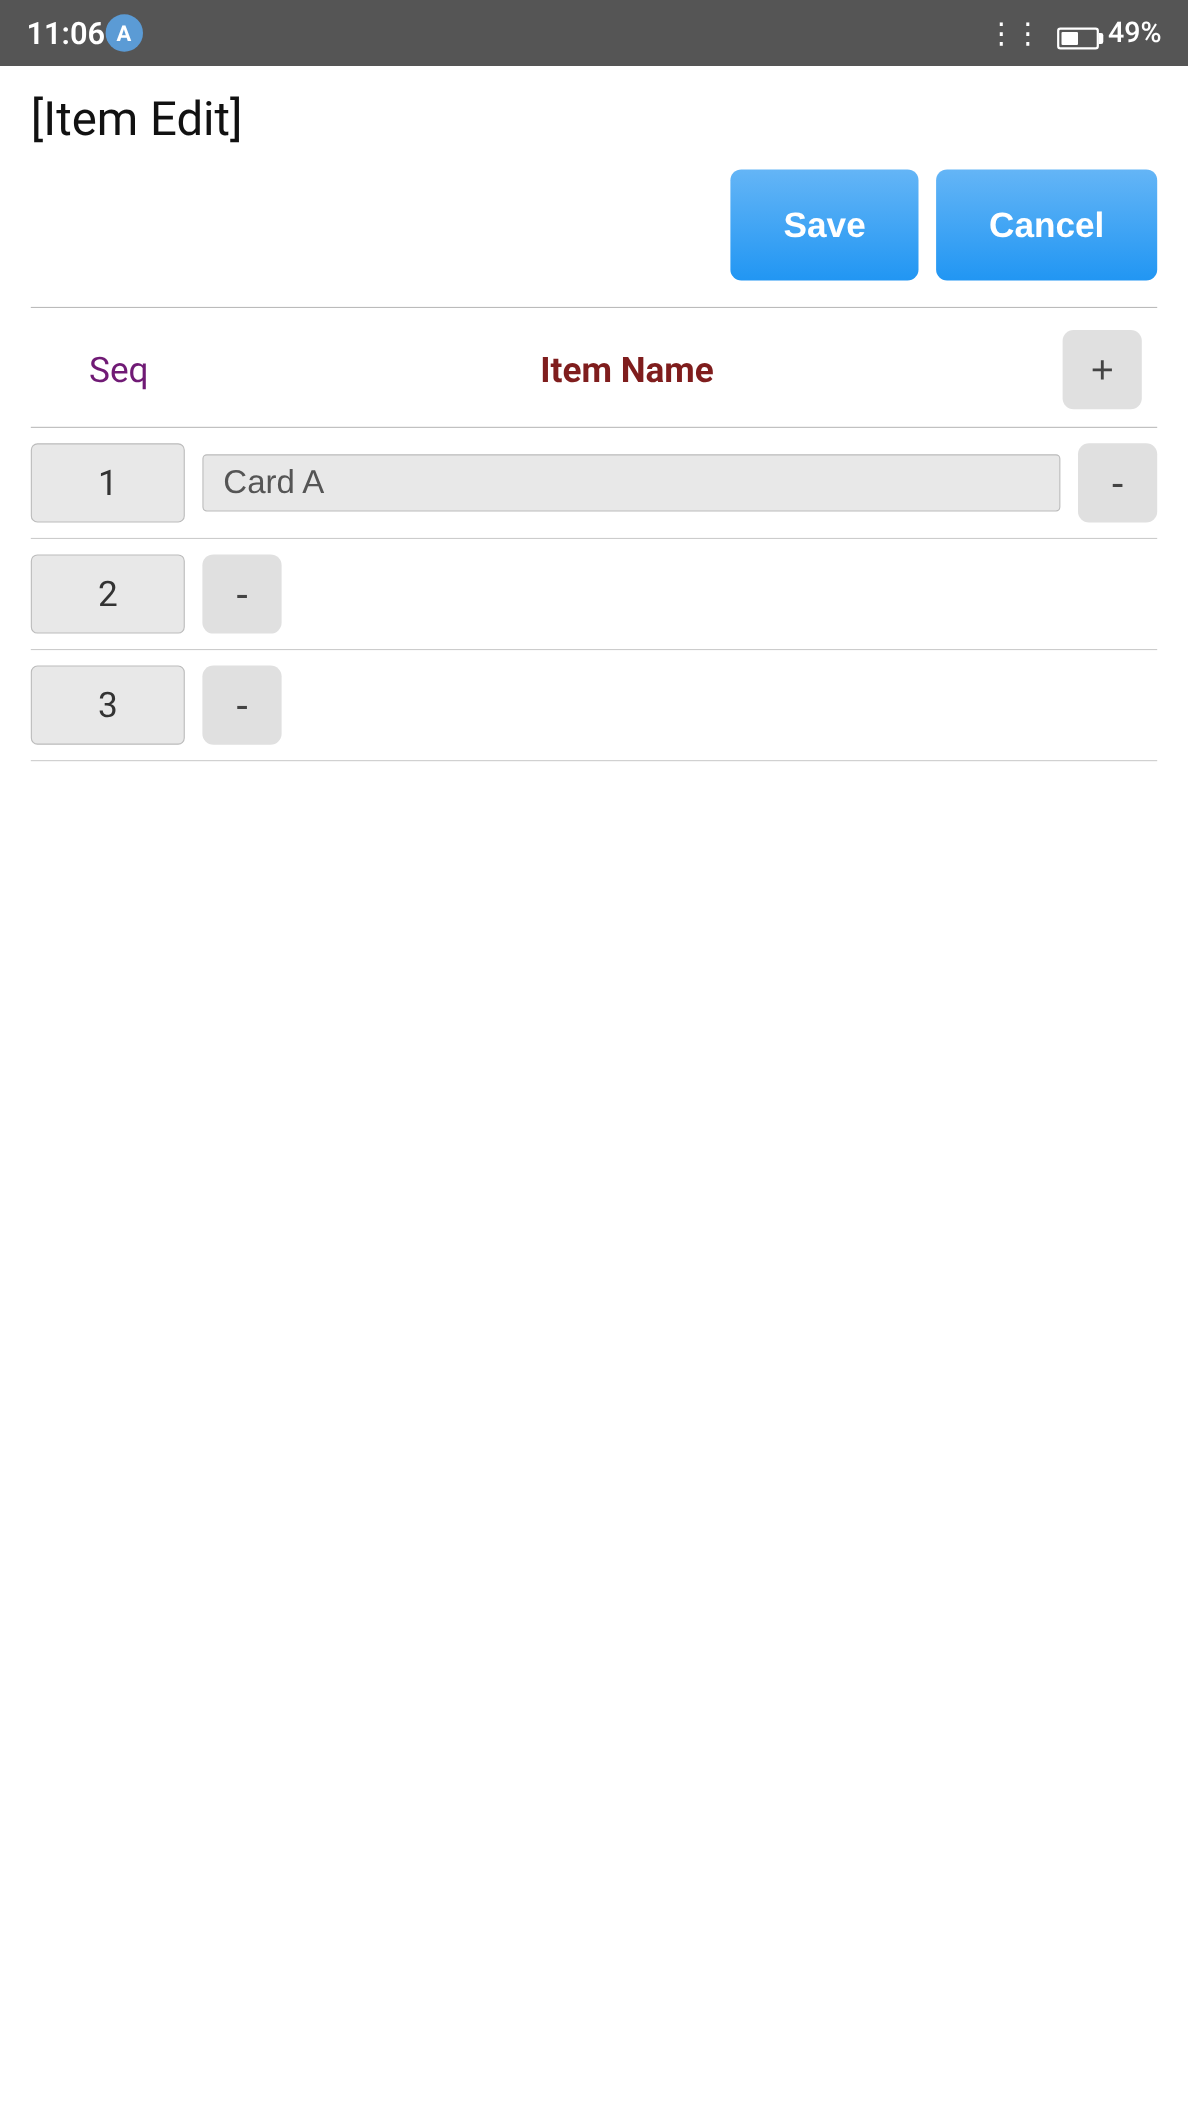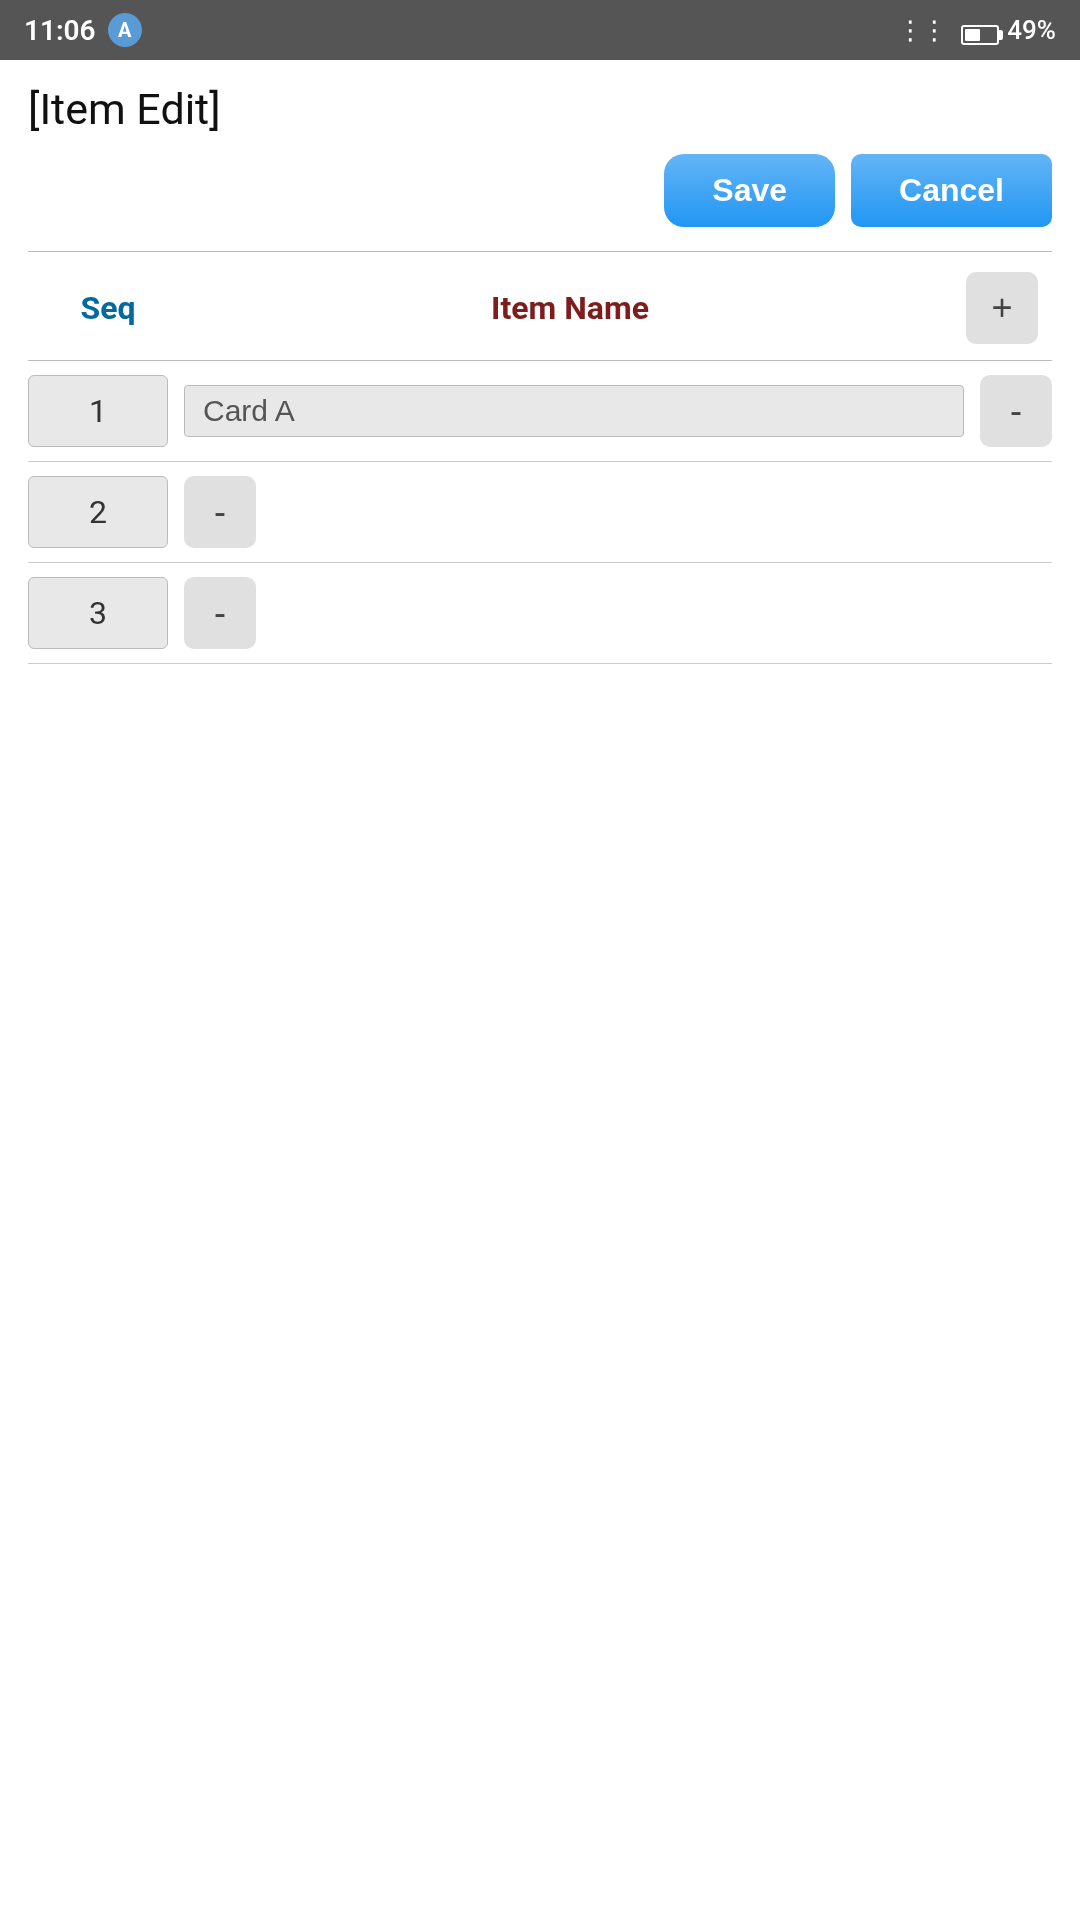--- a/index.html
+++ b/index.html
@@ -28,21 +28,20 @@
       justify-content: space-between;
       padding: 0 24px;
       color: #ffffff;
       font-size: 26px;
       font-weight: 500;
     }
 
     .status-bar-left {
       display: flex;
       align-items: center;
-      gap: 12px;
     }
 
     .status-bar-right {
       display: flex;
       align-items: center;
       gap: 16px;
     }
 
     .status-time {
       font-size: 28px;
@@ -123,22 +122,22 @@
       display: flex;
       justify-content: flex-end;
       gap: 16px;
       margin-bottom: 24px;
     }
 
     .btn-save {
       background: linear-gradient(180deg, #64b5f6 0%, #2196f3 100%);
       color: #ffffff;
       border: none;
-      border-radius: 20px;
-      padding: 18px 48px;
+      border-radius: 10px;
+      padding: 32px 48px;
       font-size: 32px;
       font-weight: 600;
       cursor: pointer;
       min-width: 150px;
     }
 
     .btn-cancel {
       background: linear-gradient(180deg, #64b5f6 0%, #2196f3 100%);
       color: #ffffff;
       border: none;
@@ -162,22 +161,22 @@
       display: flex;
       align-items: center;
       padding: 20px 0 16px 0;
       border-bottom: 1.5px solid #bbb;
     }
 
     .col-seq {
       width: 160px;
       text-align: center;
       font-size: 32px;
-      font-weight: 700;
-      color: #0369a1;
+      font-weight: 400;
+      color: #701a75;
       flex-shrink: 0;
     }
 
     .col-name {
       flex: 1;
       text-align: center;
       font-size: 32px;
       font-weight: 700;
       color: #7f1d1d;
     }

